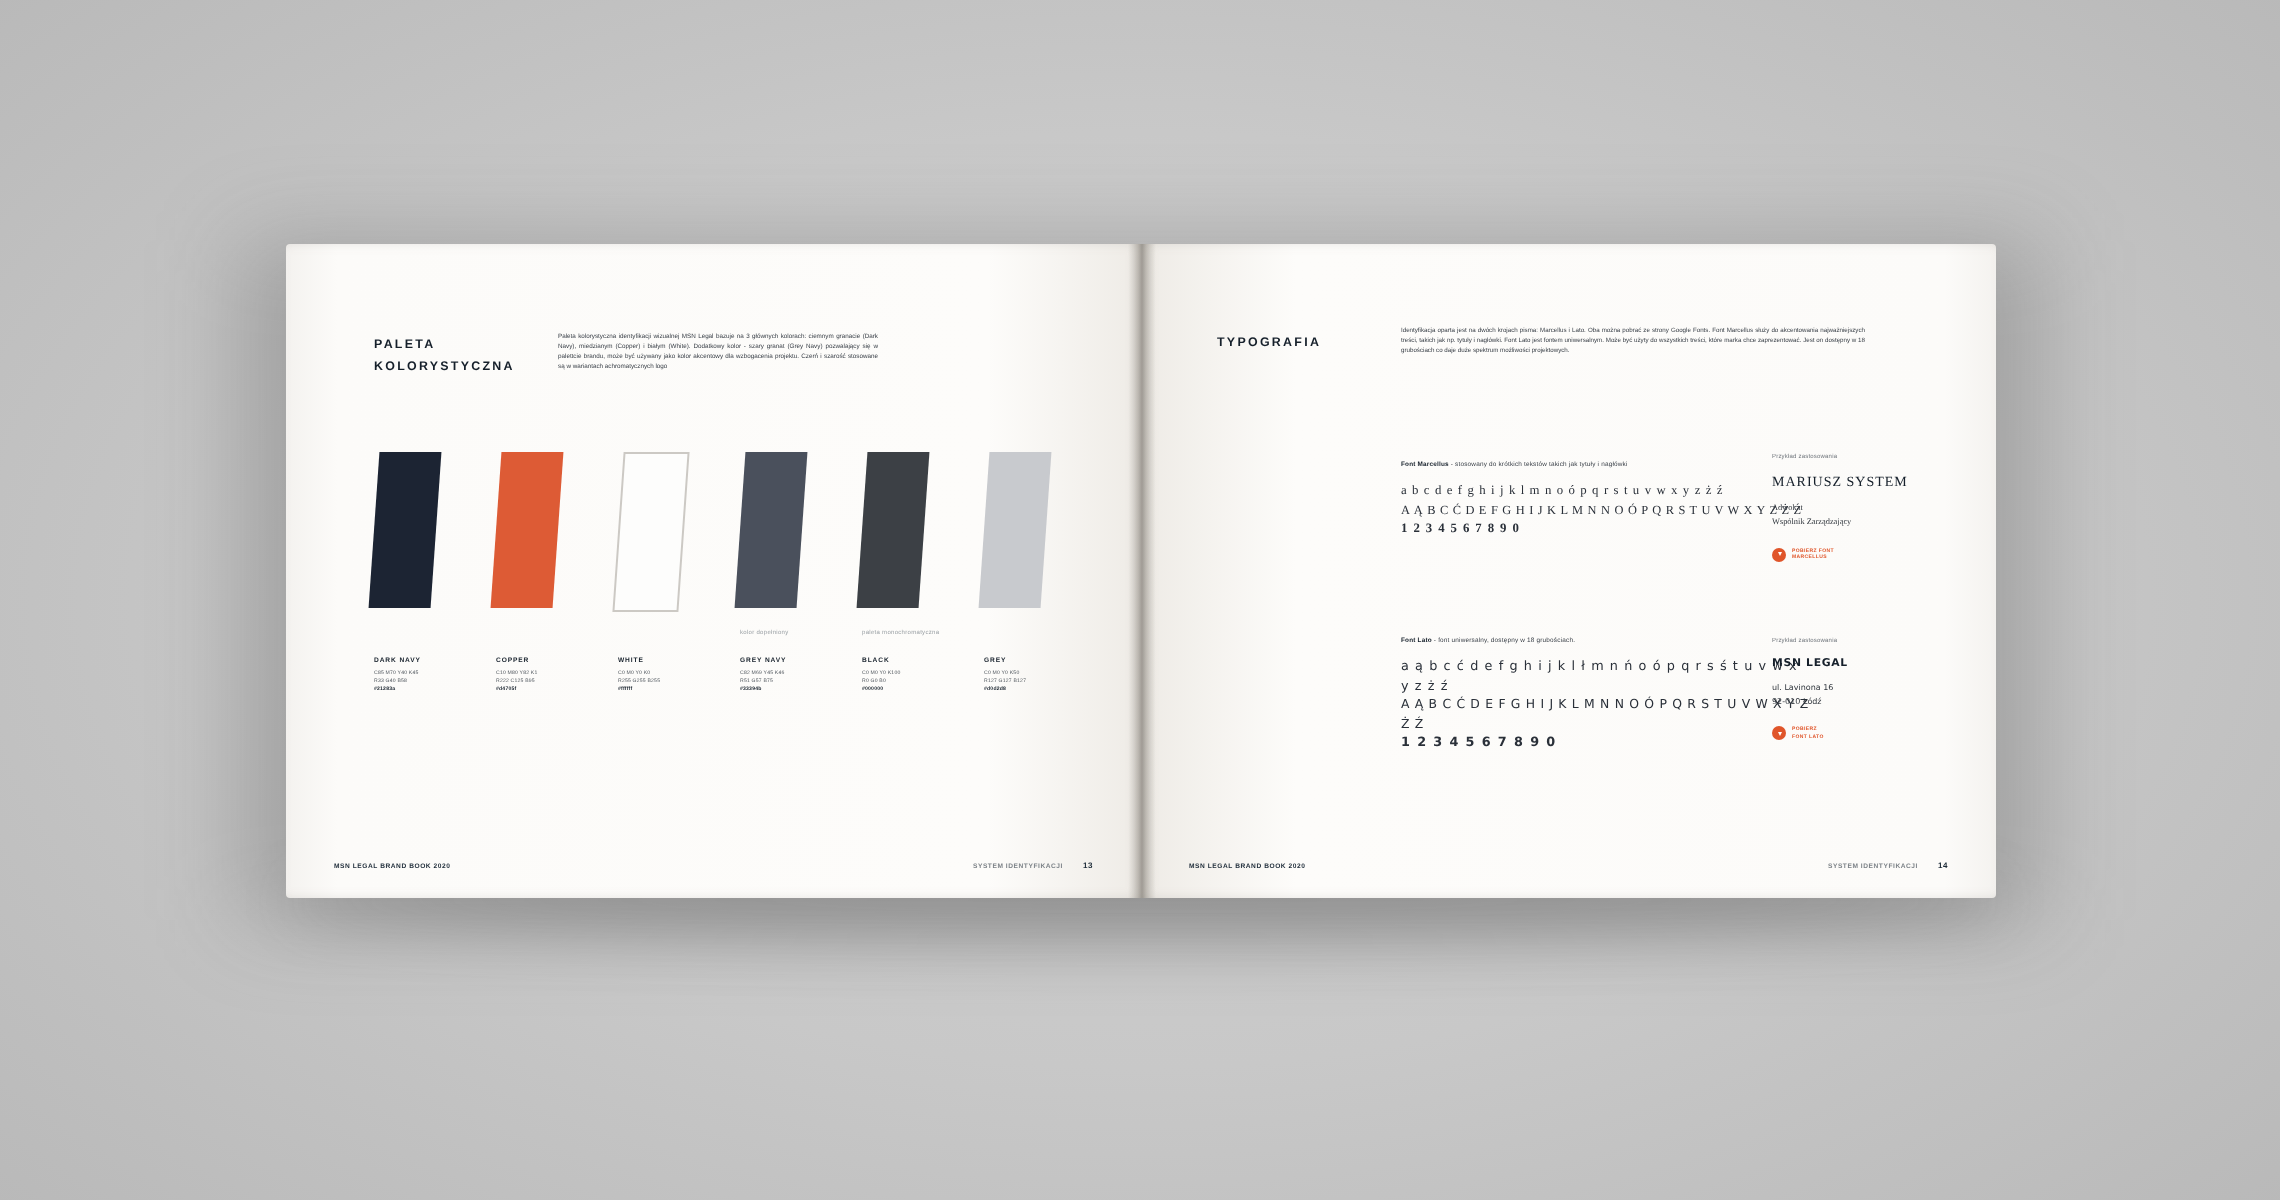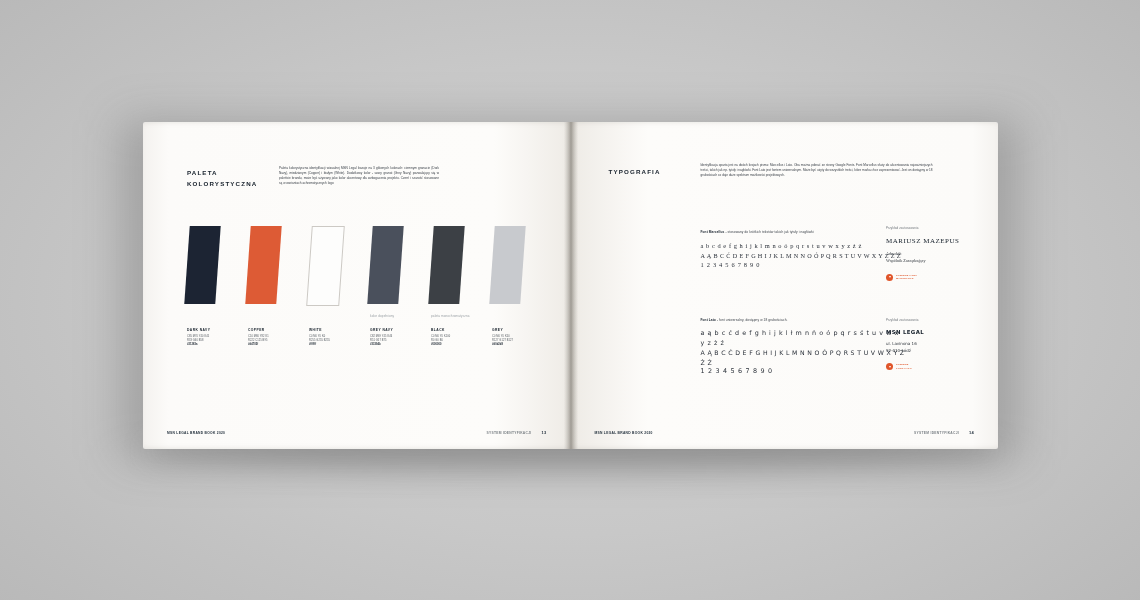--- a/index.html
+++ b/index.html
@@ -190,21 +190,21 @@
   .specimen-serif {
     font-family: "Liberation Serif", serif;
     color: #2a3039;
   }
   .specimen-sans {
     font-family: "DejaVu Sans", sans-serif;
     color: #2a3039;
   }
   .spec-lower { font-size: 6.4px; letter-spacing: 0.55px; line-height: 1.5; }
   .spec-upper { font-size: 6.2px; letter-spacing: 0.35px; line-height: 1.5; }
-  .spec-num   { font-size: 6.4px; letter-spacing: 0.7px; line-height: 1.5; }
+  .spec-num   { font-size: 6.4px; letter-spacing: 0.7px; line-height: 1.5; font-weight: bold; }
 
   .example-block { position: absolute; right: 24px; width: 88px; }
   .ex-label {
     font-size: 3px;
     color: #70767c;
     margin-bottom: 7px;
     letter-spacing: 0.1px;
   }
   .ex-name-serif {
     font-family: "Liberation Serif", serif;
@@ -397,21 +397,21 @@
             <b>Font Lato</b>
             <span>- font uniwersalny, dostępny w 18 grubościach.</span>
           </div>
           <div class="specimen-sans spec-lower">a ą b c ć d e f g h i j k l ł m n ń o ó p q r s ś t u v w x y z ż ź</div>
           <div class="specimen-sans spec-upper">A Ą B C Ć D E F G H I J K L M N N O Ó P Q R S T U V W X Y Z Ż Ź</div>
           <div class="specimen-sans spec-num">1 2 3 4 5 6 7 8 9 0</div>
         </div>
 
         <div class="example-block" style="top:104px;">
           <div class="ex-label">Przykład zastosowania</div>
-          <div class="ex-name-serif">MARIUSZ MAZEPUS</div>
+          <div class="ex-name-serif">MARIUSZ SYSTEM</div>
           <div class="ex-line-serif">Adwokat</div>
           <div class="ex-line-serif">Wspólnik Zarządzający</div>
           <div class="dl-btn">
             <div class="dl-circle">
                 <span class="dl-arrow"></span>
               </div>
             <div class="dl-text" style="white-space:pre-line;">POBIERZ FONT
 MARCELLUS</div>
           </div>
         </div>

